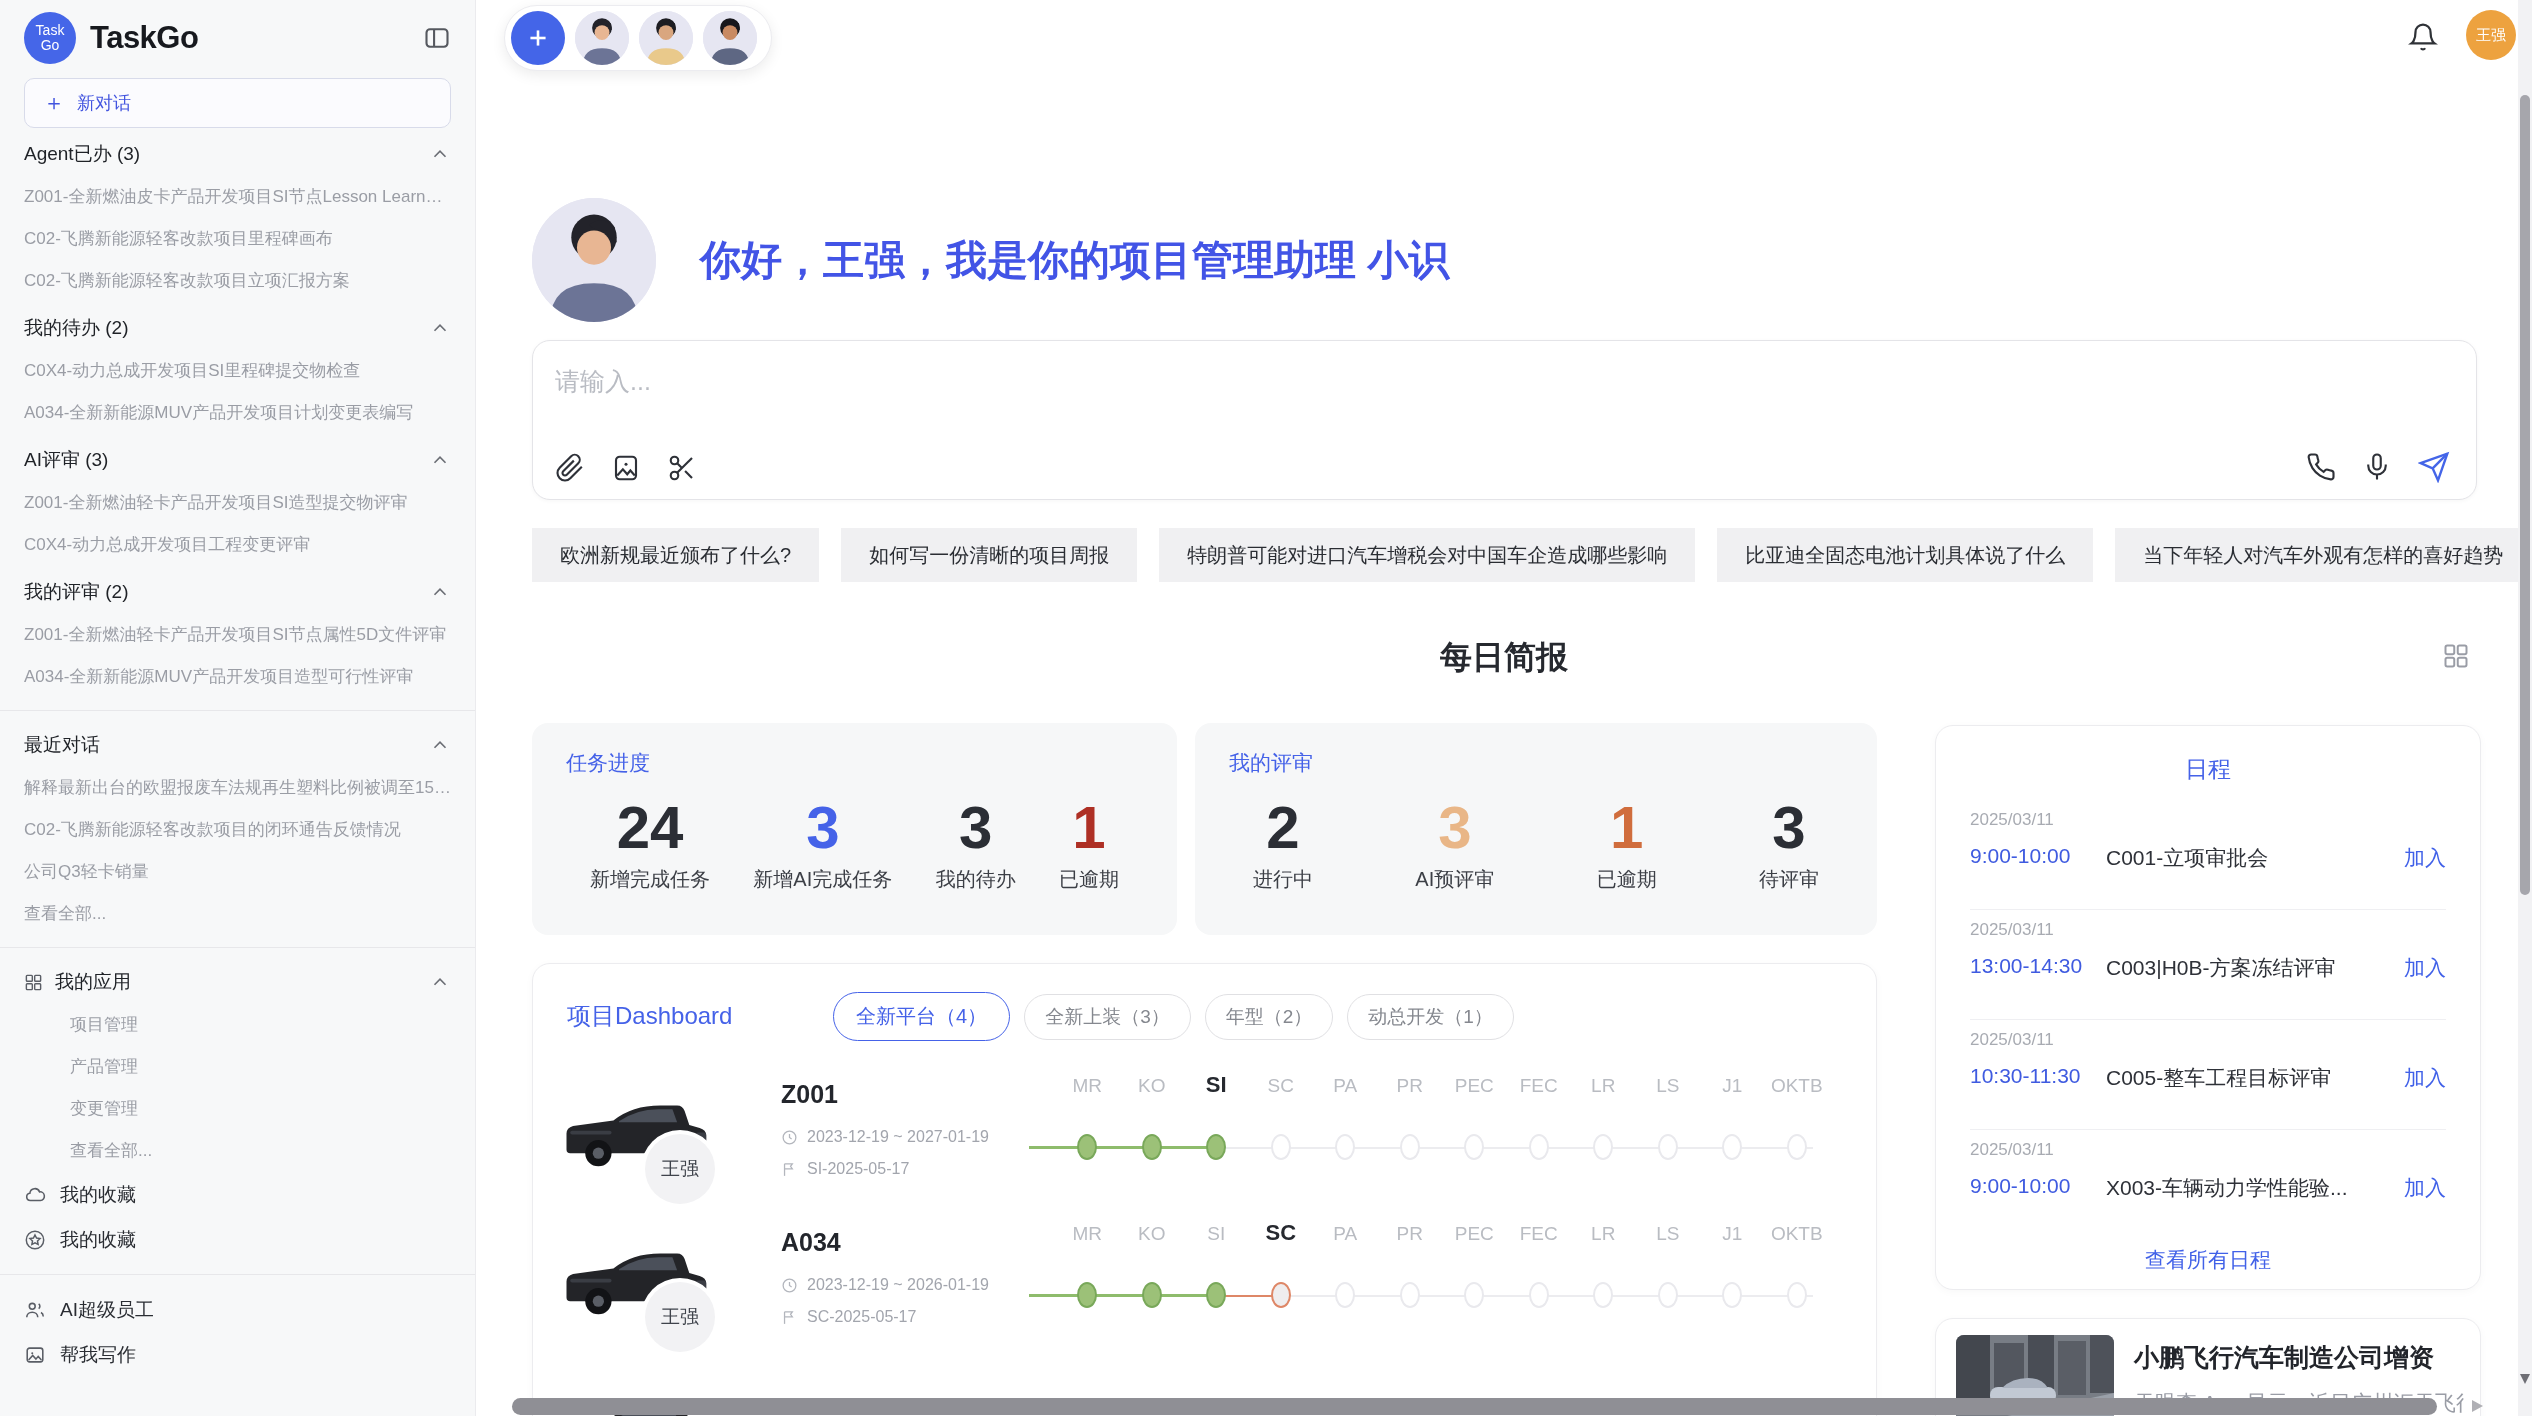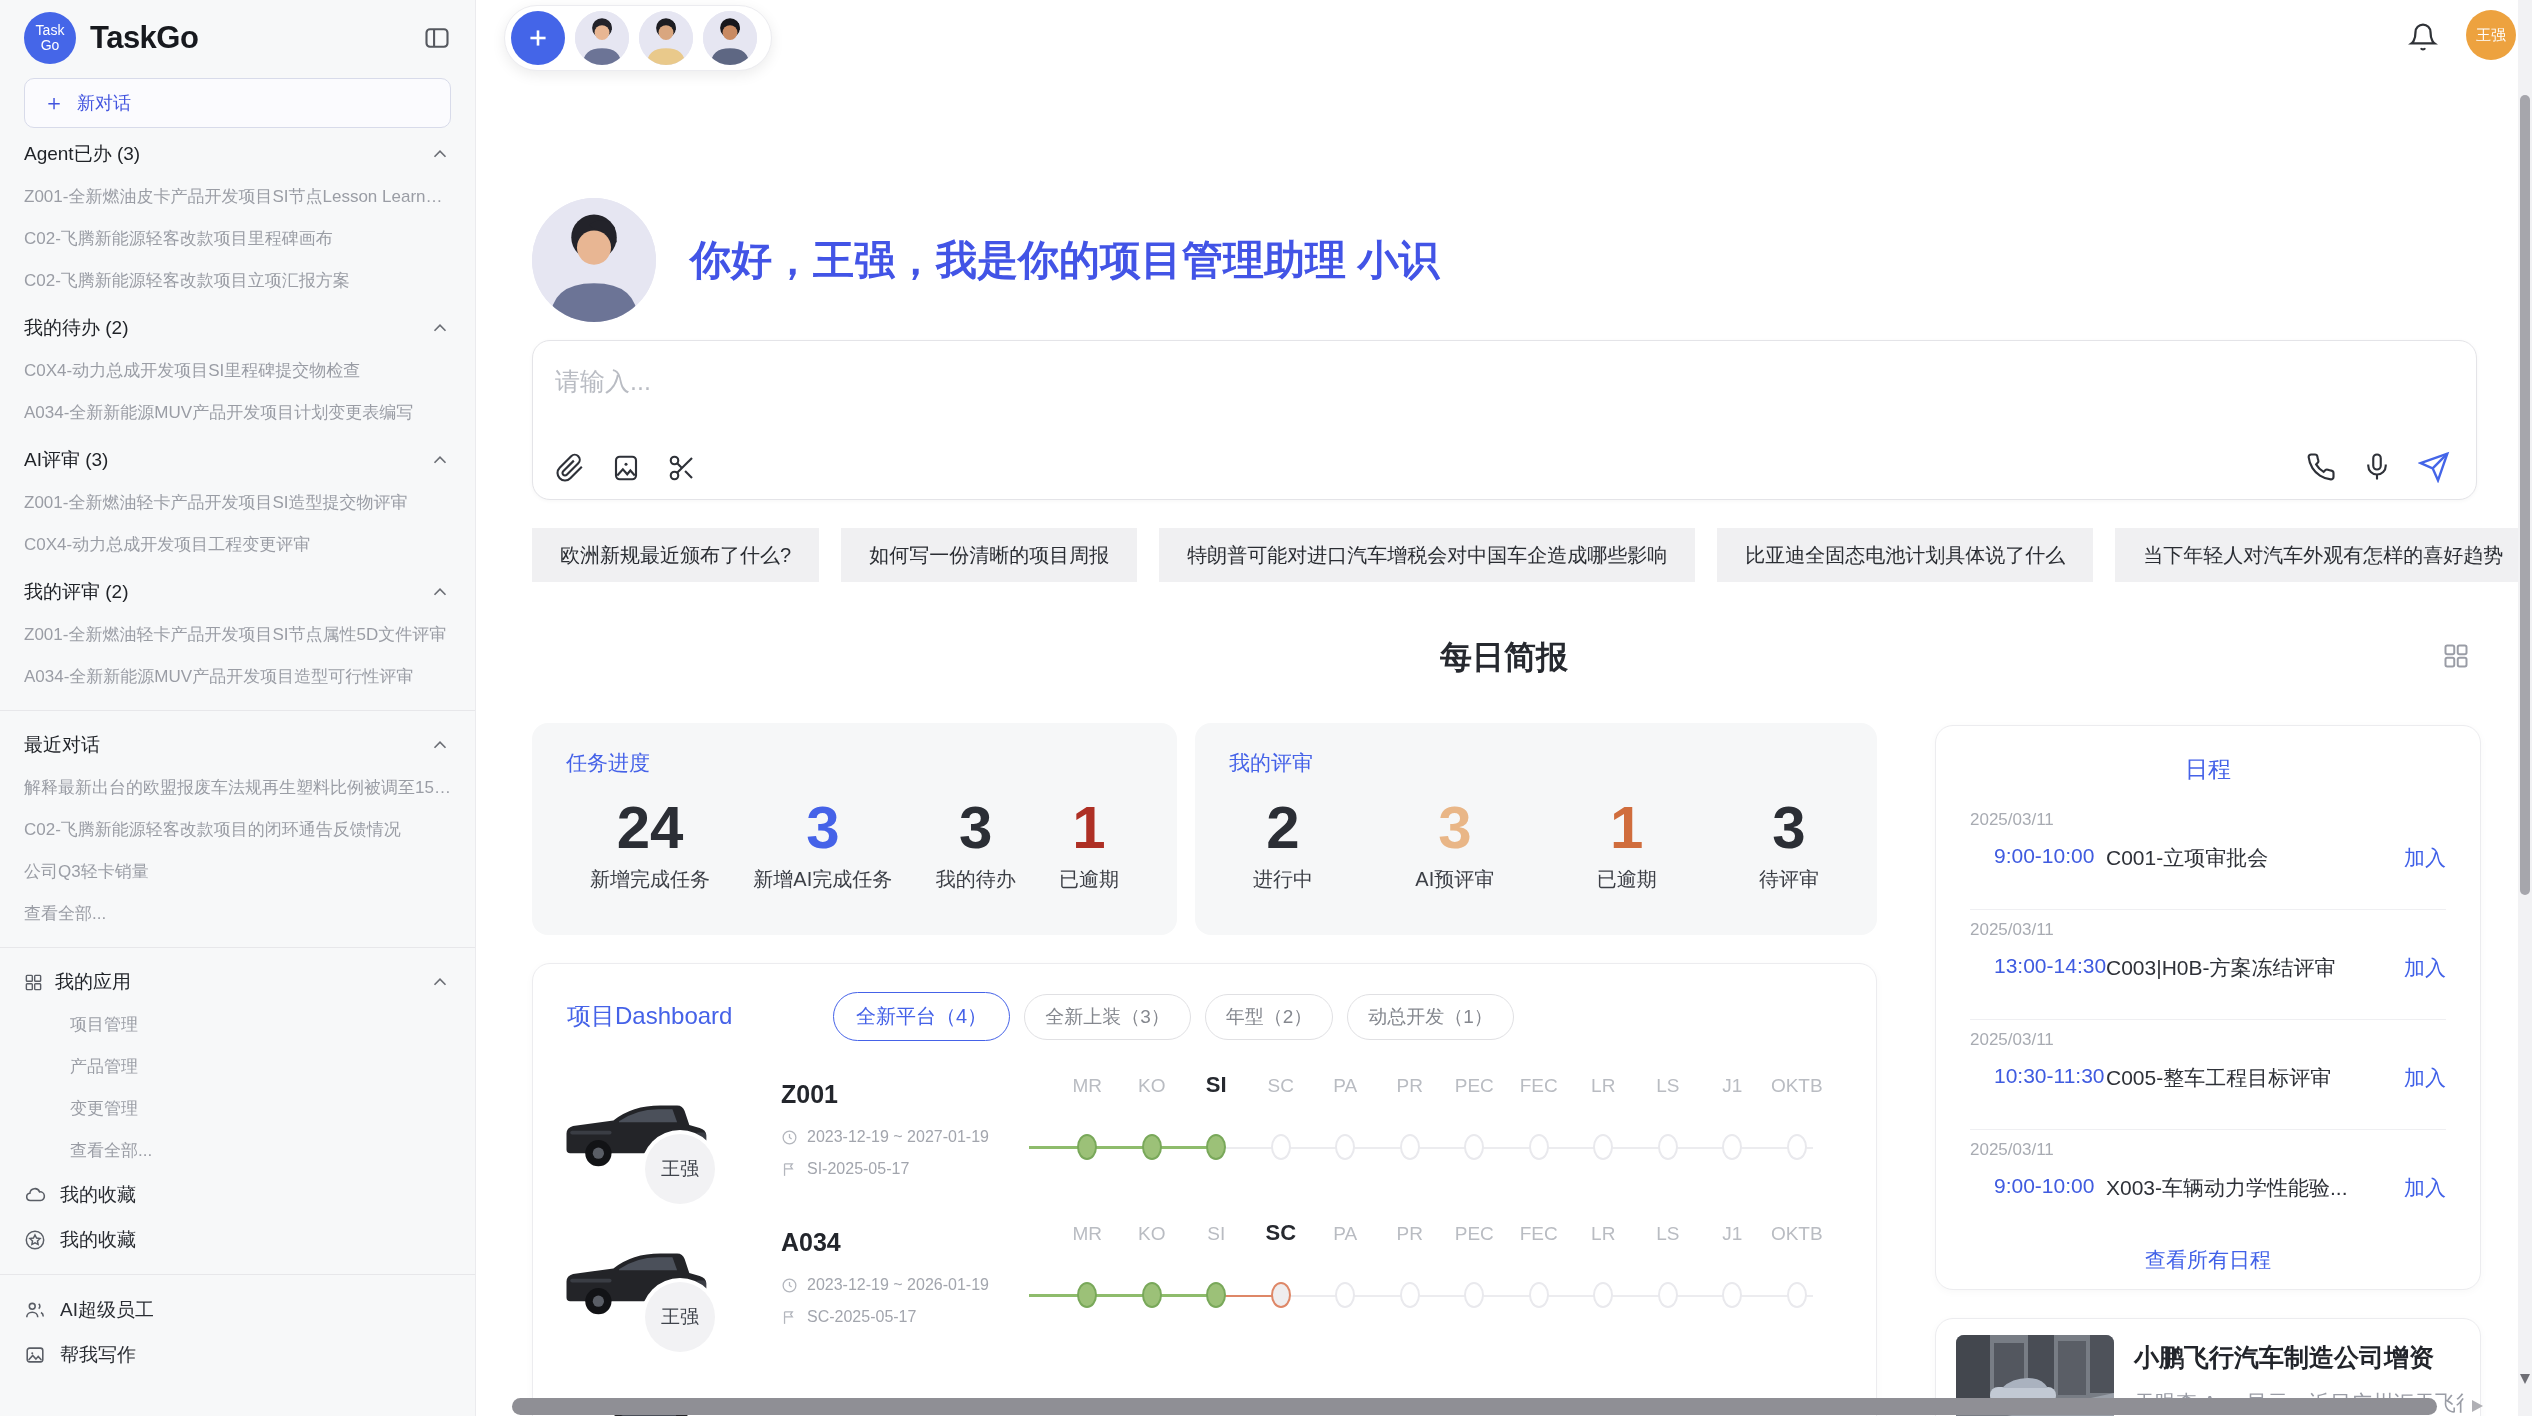--- a/index.html
+++ b/index.html
@@ -40,21 +40,21 @@
     display:flex; align-items:center; gap:10px; padding:0 14px 0 6px; }
   .pill-add { width:54px; height:54px; border-radius:50%; background:#4465e8; color:#fff;
     display:flex; align-items:center; justify-content:center; cursor:pointer; border:none; }
   .pill-avatar { width:54px; height:54px; border-radius:50%; background:#e6e6f2; overflow:hidden; cursor:pointer; }
 
   .bell { position:absolute; right:94px; top:22px; color:#2f3237; cursor:pointer; }
   .user-badge { position:absolute; right:16px; top:10px; width:50px; height:50px; border-radius:50%;
     background:#eda23f; color:#fff; font-size:15px; display:flex; align-items:center;
     justify-content:center; cursor:pointer; }
 
-  .greeting { position:absolute; left:56px; top:198px; display:flex; align-items:center; gap:34px; }
+  .greeting { position:absolute; left:56px; top:198px; display:flex; align-items:center; gap:44px; }
   .greet-avatar { width:124px; height:124px; border-radius:50%; background:#e6e6f2; overflow:hidden; }
   .greet-text { font-size:41px; font-weight:700; color:#4254e6; }
 
   .composer { position:absolute; left:56px; top:340px; width:1945px; height:160px;
     border:1px solid #e4e4e8; border-radius:18px; box-shadow:0 1px 4px rgba(0,0,0,.04); background:#fff; }
   .composer input { position:absolute; left:22px; top:20px; width:1400px; height:40px; border:none;
     outline:none; font-size:25px; color:#2a2d33; font-family:inherit; background:transparent; }
   .composer input::placeholder { color:#b9bcc3; }
   .comp-left { position:absolute; left:22px; bottom:16px; display:flex; gap:26px; color:#2e3138; }
   .comp-right { position:absolute; right:26px; bottom:16px; display:flex; gap:26px; align-items:center; color:#2e3138; }
@@ -110,21 +110,21 @@
   .dot.done { background:#9cc178; border-color:#79a85a; }
   .dot.alert { background:#efedee; border-color:#de8767; }
 
   .sched-card { position:absolute; left:1459px; top:725px; width:546px; height:565px; background:#fff;
     border:1px solid #ececef; border-radius:18px; box-shadow:0 2px 8px rgba(0,0,0,.03); }
   .sched-title { position:absolute; left:0; width:100%; top:28px; text-align:center;
     font-size:23px; color:#4562e8; }
   .sched-items { position:absolute; left:0; right:0; top:74px; }
   .sched-item { position:relative; height:110px; }
   .sched-date { position:absolute; left:34px; top:10px; font-size:17px; color:#a8abb2; }
-  .sched-time { position:absolute; left:34px; top:44px; font-size:21px; color:#3f5be0;margin-left:24px; }
+  .sched-time { position:absolute; left:34px; top:44px; font-size:21px; color:#3f5be0; }
   .sched-name { position:absolute; left:170px; top:44px; font-size:21px; color:#2e3138; }
   .sched-join { position:absolute; right:34px; top:44px; font-size:21px; color:#4161e8; cursor:pointer; }
   .sched-item .divider { position:absolute; left:34px; right:34px; bottom:0; height:1px; background:#efeff2; }
   .sched-viewall { position:absolute; left:0; width:100%; top:520px; text-align:center;
     font-size:21px; color:#4161e8; cursor:pointer; }
 
   .news-card { position:absolute; left:1459px; top:1318px; width:546px; height:210px; background:#fff;
     border:1px solid #ececef; border-radius:18px; box-shadow:0 2px 8px rgba(0,0,0,.03); overflow:hidden; }
   .news-img { position:absolute; left:20px; top:16px; width:158px; height:92px; border-radius:8px; overflow:hidden; }
   .news-title { position:absolute; left:198px; top:22px; font-size:25px; font-weight:700; color:#22252b; }

